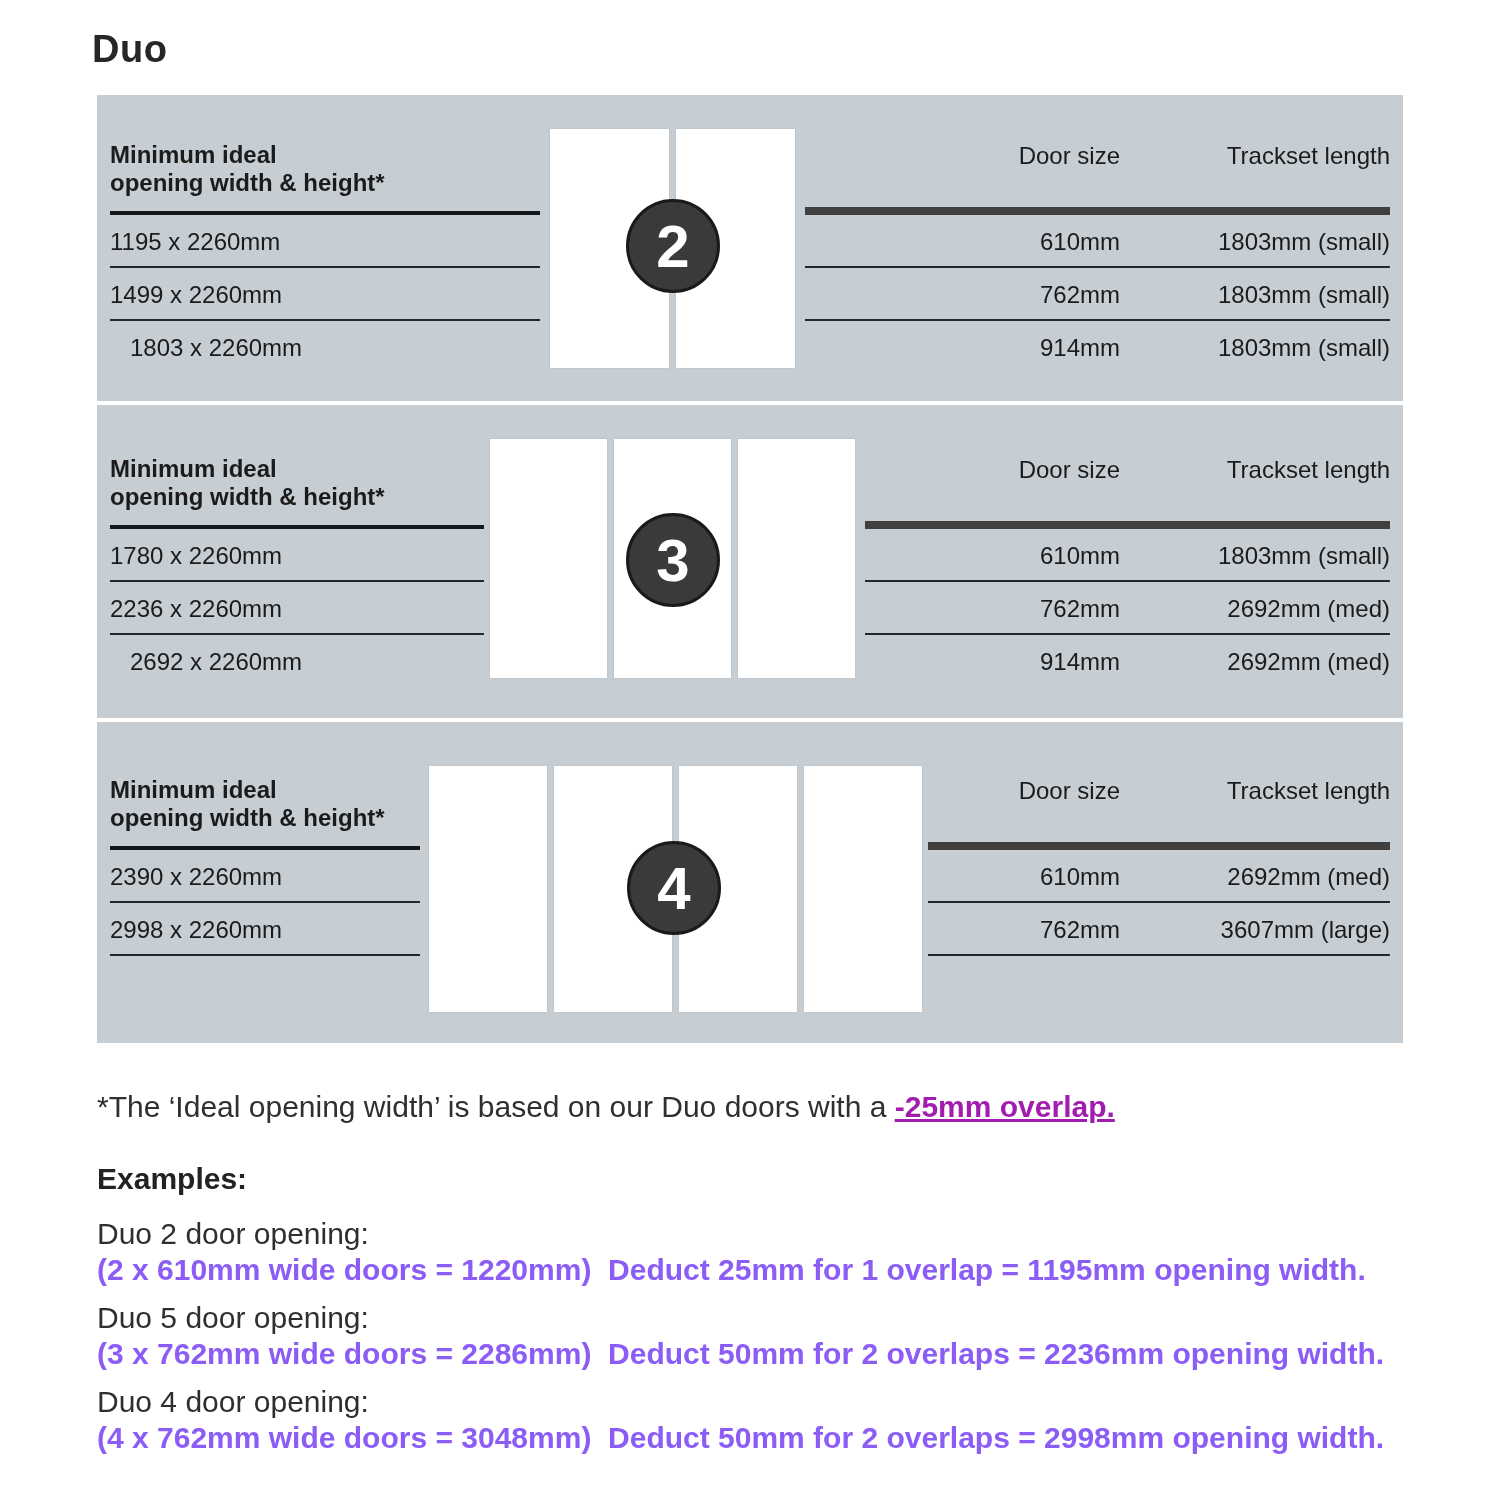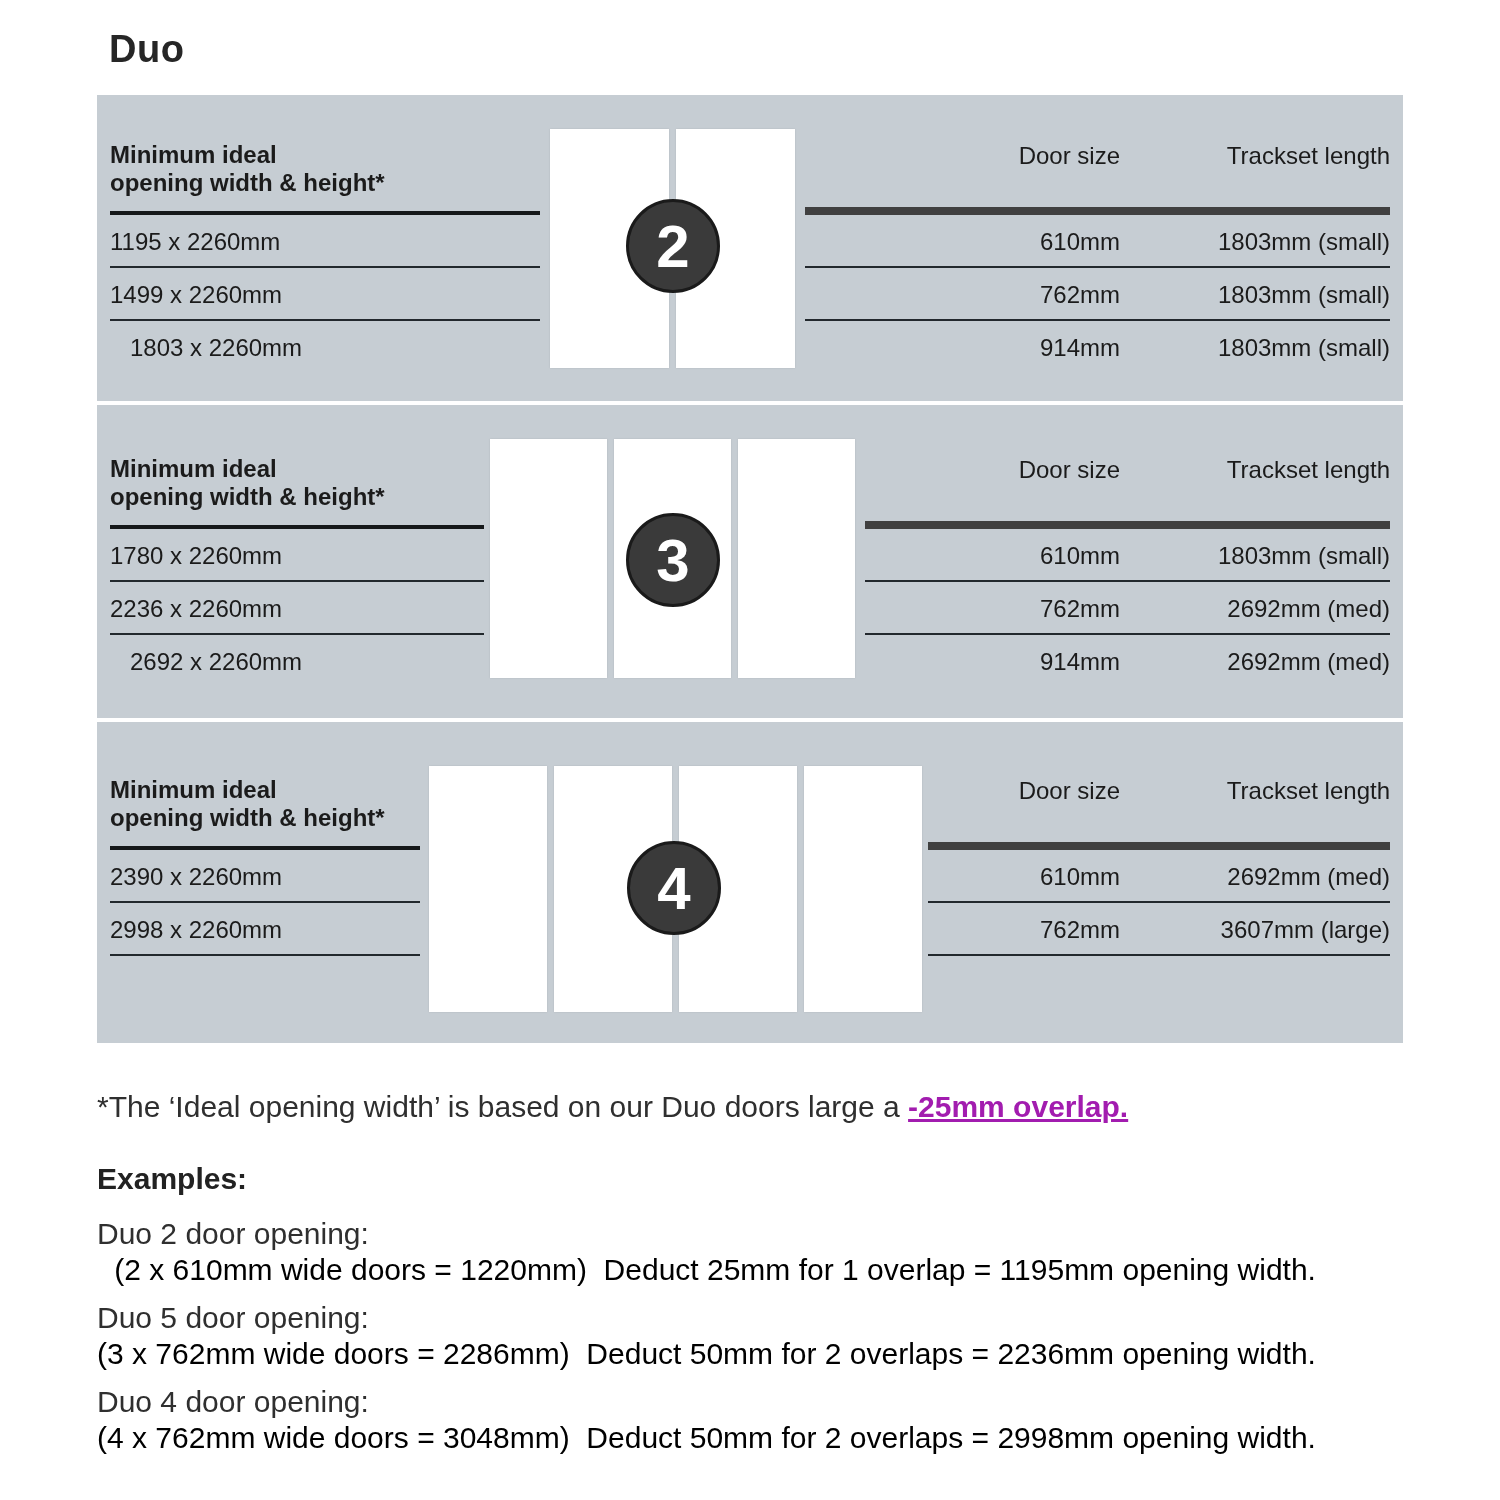--- a/index.html
+++ b/index.html
@@ -5,21 +5,21 @@
   * { margin:0; padding:0; box-sizing:border-box; }
   html,body { background:#ffffff; }
   body {
     width:1500px; height:1500px;
     font-family:"Liberation Sans", sans-serif;
     color:#1e1e1e;
     position:relative;
     overflow:hidden;
   }
   .page-title {
-    position:absolute; left:109px; top:28px;
+    position:absolute; left:92px; top:28px;
     font-size:38px; font-weight:700; color:#262626; letter-spacing:.5px;
   }
   .panel {
     position:absolute; left:97px; top:95px;
     width:1306px; height:948px;
     background:#c6cdd3;
   }
   .section { position:absolute; left:0; width:100%; }
   .sec1 { top:0;     height:306px; }
   .sec2 { top:310px; height:313px; }
@@ -81,22 +81,22 @@
 
   
   .footnote {
     position:absolute; left:97px; top:1090px;
     font-size:30px; font-weight:400; color:#2f2f2f;
   }
   .footnote b { font-weight:700; color:#a21caf;text-decoration:underline; }
   .examples { position:absolute; left:97px; top:1162px; }
   .ex-heading { font-size:30px; font-weight:700; color:#222; margin-bottom:20px; }
   .ex-label  { font-size:30px; font-weight:400; color:#2f2f2f; line-height:36px;margin-top:8px; }
-  .ex-detail { font-size:30px; font-weight:400; color:#000000; line-height:36px;
-               white-space:pre-wrap; margin-bottom:12px;text-align:right; }
+  .ex-detail { font-size:30px; font-weight:700; color:#8b5cf6; line-height:36px;
+               white-space:pre-wrap; margin-bottom:12px; }
 </style>
 </head>
 <body>
 
 <div class="page-title">Duo</div>
 
 <div class="panel">
 
   <div class="section sec1">
     <div class="ltbl">
@@ -205,21 +205,21 @@
         <div class="c2">2692mm (med)</div>
       </div>
       <div class="trow rrow">
         <div class="c1">762mm</div>
         <div class="c2">3607mm (large)</div>
       </div>
     </div>
   </div>
 </div>
 
-<div class="footnote"><span>*The ‘Ideal opening width’ is based on our Duo doors large a </span><b>-25mm overlap.</b></div>
+<div class="footnote"><span>*The ‘Ideal opening width’ is based on our Duo doors with a </span><b>-25mm overlap.</b></div>
 
 <div class="examples">
   <div class="ex-heading">Examples:</div>
 
   <div class="ex-label">Duo 2 door opening:</div>
   <div class="ex-detail">(2 x 610mm wide doors = 1220mm)  Deduct 25mm for 1 overlap = 1195mm opening width.</div>
 
   <div class="ex-label">Duo 5 door opening:</div>
   <div class="ex-detail">(3 x 762mm wide doors = 2286mm)  Deduct 50mm for 2 overlaps = 2236mm opening width.</div>
 

